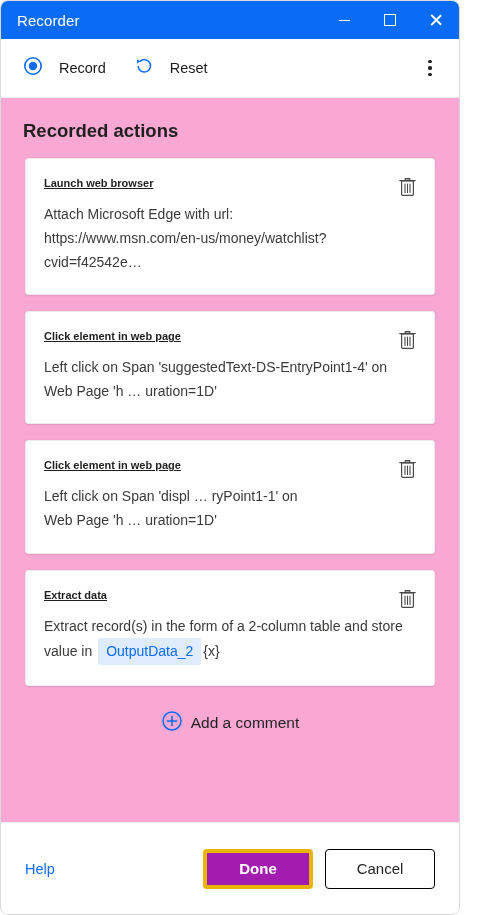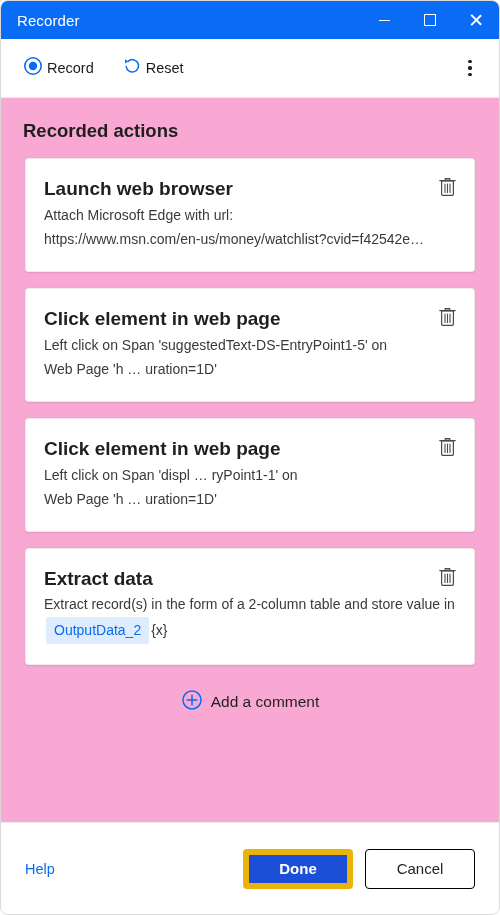--- a/index.html
+++ b/index.html
@@ -9,21 +9,21 @@
   body {
     width: 500px;
     height: 915px;
     background: #ffffff;
     font-family: "Liberation Sans", sans-serif;
     -webkit-font-smoothing: antialiased;
   }
 
   .window {
     position: relative;
-    width: 500px;
+    width: 460px;
     height: 915px;
     box-sizing: border-box;
     background: #faf9f8;
     border: 1px solid #d9d9d9;
     border-radius: 8px;
     overflow: hidden;
     display: flex;
     flex-direction: column;
   }
 
@@ -89,21 +89,21 @@
     height: 58px;
     background: #ffffff;
     border-bottom: 1px solid #ececec;
     display: flex;
     align-items: center;
     padding: 0 14px 0 16px;
   }
   .tool-item {
     display: flex;
     align-items: center;
-    gap: 4px;
+    gap: 16px;
     padding: 6px 10px 6px 6px;
     border-radius: 4px;
     cursor: default;
   }
   .tool-label {
     font-size: 14.5px;
     color: #1b1a19;
   }
   .tool-spacer { flex: 1 1 auto; }
   .kebab {
@@ -148,24 +148,25 @@
     margin: 0 24px 16px 24px;
     padding: 18px 18px 20px 18px;
     box-shadow: 0 .6px 1.8px rgba(0,0,0,.10), 0 .1px .3px rgba(0,0,0,.08);
   }
   .card-head {
     display: flex;
     align-items: flex-start;
     justify-content: space-between;
   }
   .card-title {
-    font-size: 19px;
+    font-size: 11px;
     font-weight: bold;
     color: #201f1e;
     line-height: 1.25;
+    text-decoration: underline;
   }
   .card-body {
     margin-top: 2px;
     font-size: 14px;
     color: #3b3a39;
     line-height: 1.72;
     word-break: break-word;
   }
   .lnk {
     color: #3b3a39;
@@ -243,23 +244,23 @@
     font-size: 15px;
     border-radius: 4px;
     display: flex;
     align-items: center;
     justify-content: center;
     cursor: default;
     box-sizing: border-box;
     font-family: "Liberation Sans", sans-serif;
   }
   .btn-primary {
-    background: #1d4ed8;
+    background: #a21caf;
     color: #ffffff;
-    border: 6px solid #eab308;
+    border: 4px solid #eab308;
     font-weight: bold;
     margin-right: 12px;
   }
   .btn-secondary {
     background: #ffffff;
     color: #201f1e;
     border: 1px solid #000000;
   }
 </style>
 </head>
@@ -339,21 +340,21 @@
             <div class="trash">
               <svg width="19" height="20" viewBox="0 0 19 20">
                 <path d="M7.2 1.6 h4.6 v1.7 h-4.6 z" fill="none" stroke="#4a4a4a" stroke-width="1.1"></path>
                 <path d="M1.8 3.6 H17.2" stroke="#4a4a4a" stroke-width="1.3" stroke-linecap="round"></path>
                 <path d="M3.6 3.9 h11.8 v13.4 a1 1 0 0 1 -1 1 h-9.8 a1 1 0 0 1 -1 -1 z" fill="none" stroke="#4a4a4a" stroke-width="1.2"></path>
                 <path d="M7.0 7.1 V15.4 M9.5 7.1 V15.4 M12.0 7.1 V15.4" stroke="#4a4a4a" stroke-width="1.1" stroke-linecap="round"></path>
               </svg>
             </div>
           </div>
           <div class="card-body">
-            <div><span>Left click on </span><span class="lnk">Span 'suggestedText-DS-EntryPoint1-5'</span><span> on</span></div>
+            <div><span>Left click on </span><span class="lnk">Span 'suggestedText-DS-EntryPoint1-4'</span><span> on</span></div>
             <div><span class="lnk">Web Page 'h … uration=1D'</span></div>
           </div>
         </div>
         <div class="card">
           <div class="card-head">
             <div class="card-title">Click element in web page</div>
             <div class="trash">
               <svg width="19" height="20" viewBox="0 0 19 20">
                 <path d="M7.2 1.6 h4.6 v1.7 h-4.6 z" fill="none" stroke="#4a4a4a" stroke-width="1.1"></path>
                 <path d="M1.8 3.6 H17.2" stroke="#4a4a4a" stroke-width="1.3" stroke-linecap="round"></path>

